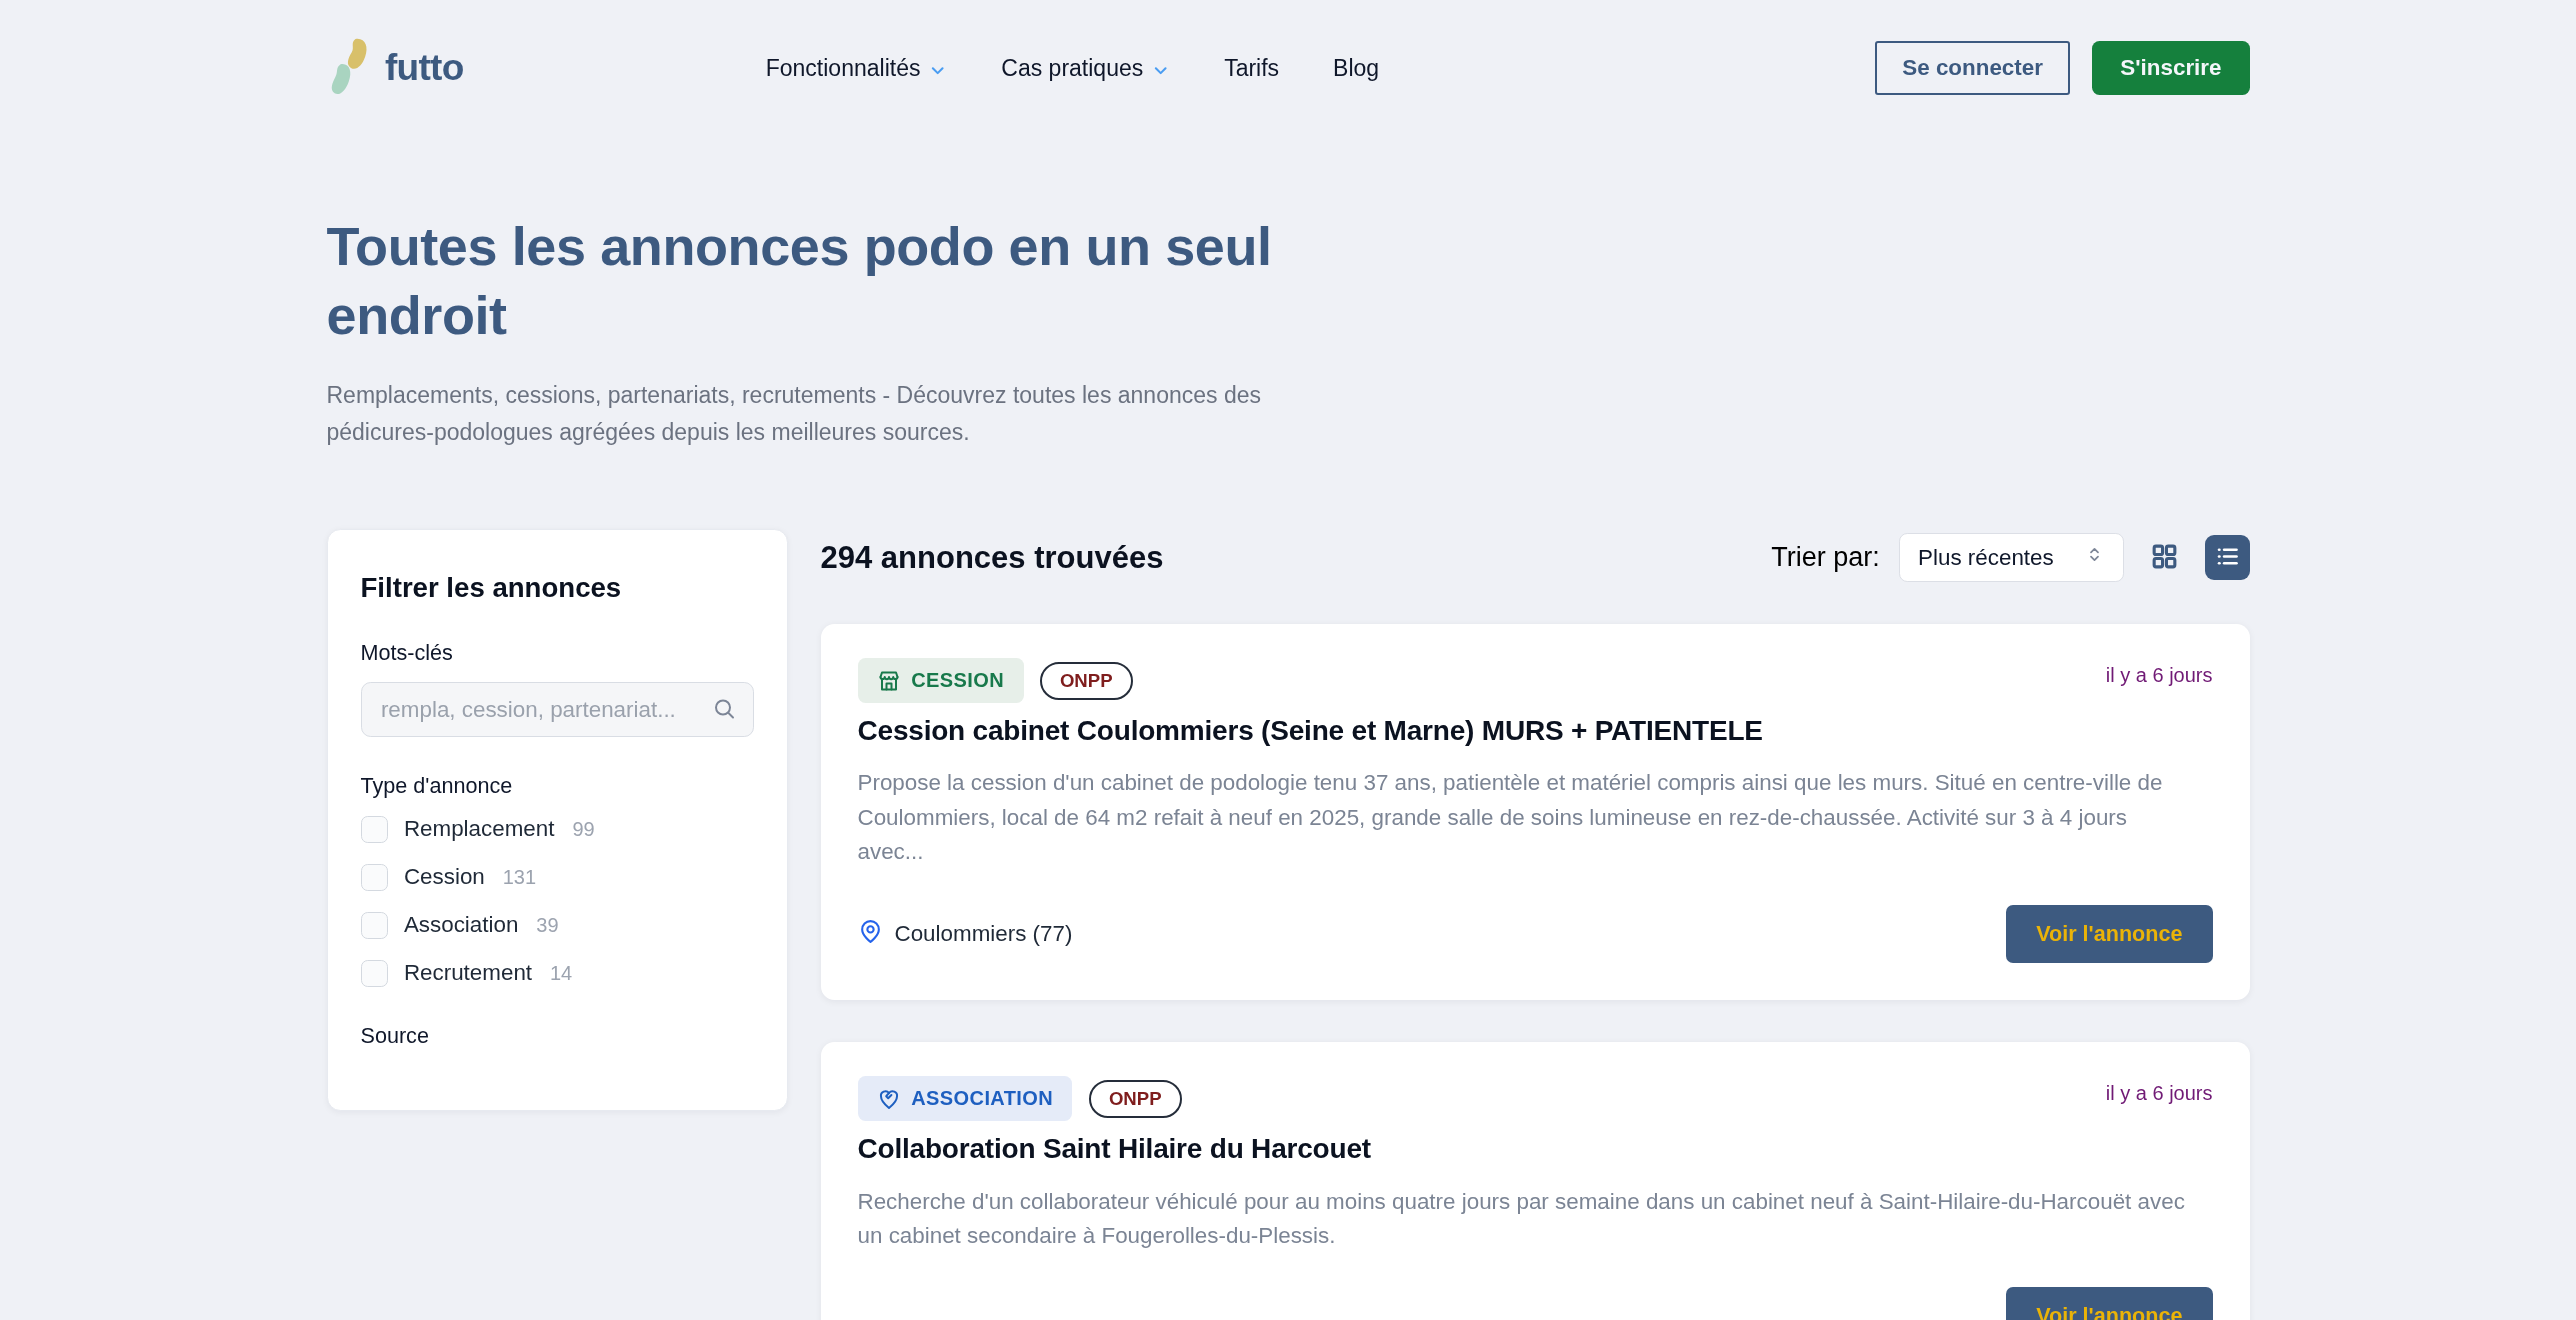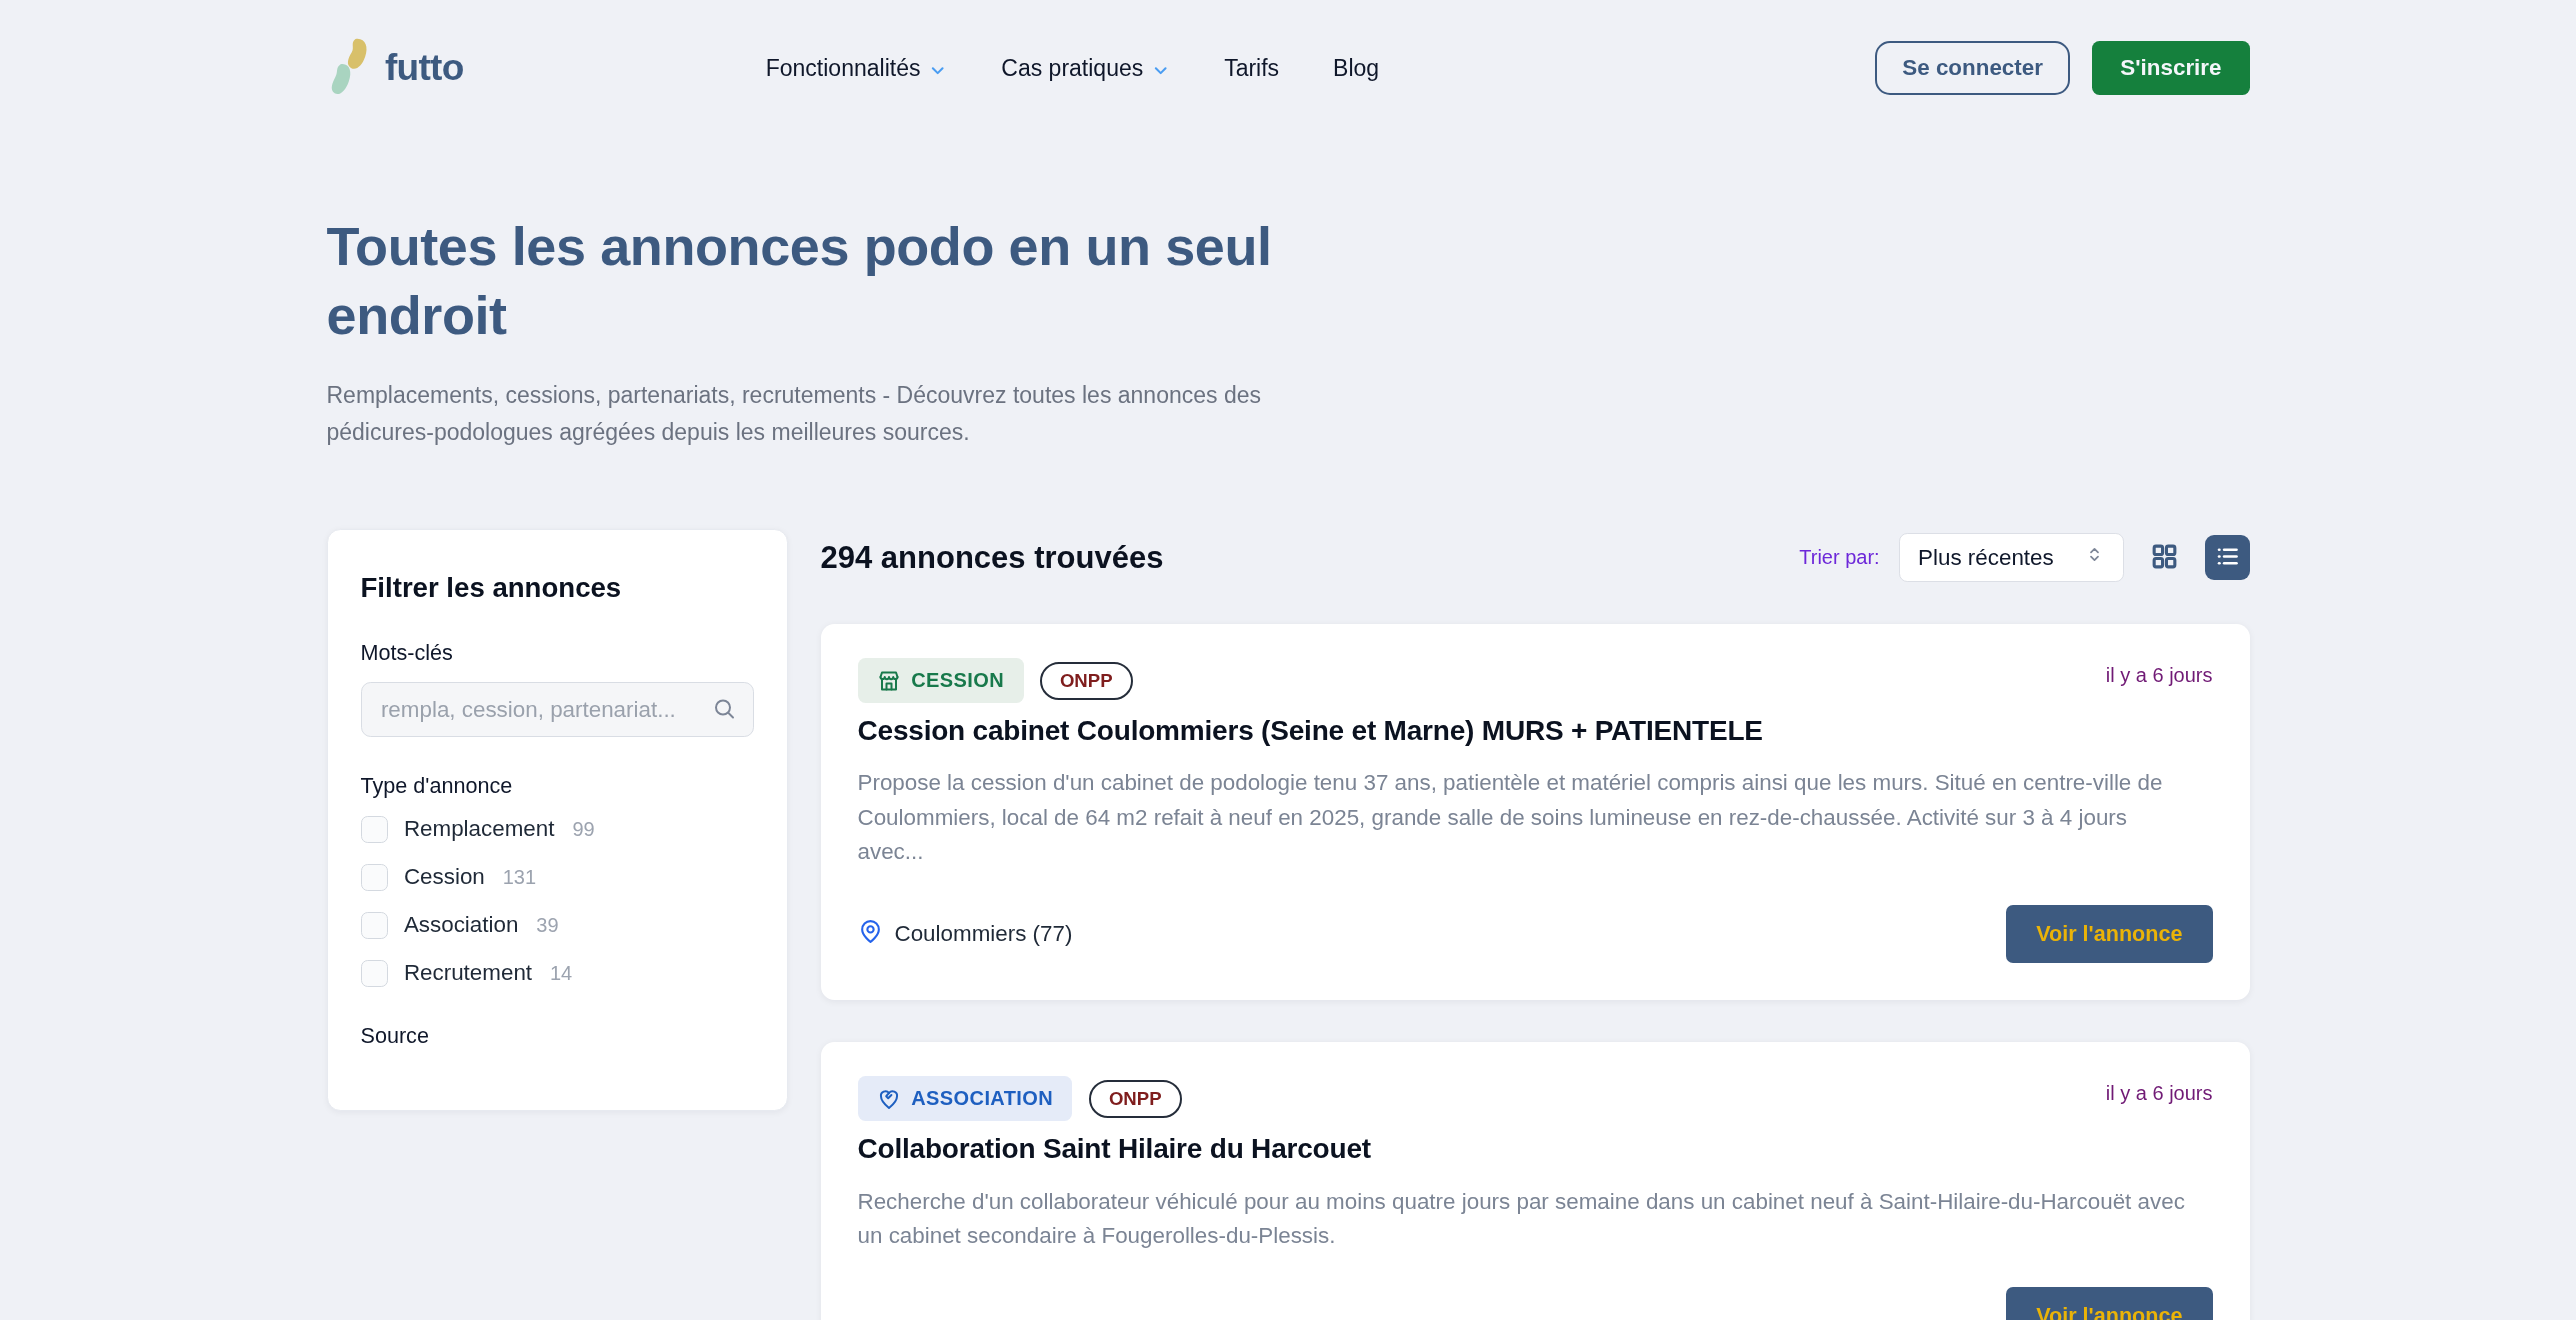--- a/index.html
+++ b/index.html
@@ -16,21 +16,21 @@
   .header-inner { display: flex; align-items: center; justify-content: space-between; }
   .logo { display: flex; align-items: center; gap: 10.4px; cursor: pointer; }
   .logo-mark { width: 48px; height: 64px; position: relative; }
   .logo-text { font-size: 37px; font-weight: 700; color: #3d5a80; letter-spacing: -0.7px; }
   .nav { display: flex; align-items: center; gap: 54px; margin-right: 194px; }
   .nav-item { display: flex; align-items: center; gap: 7.5px; font-size: 23px; color: #0f172a; cursor: pointer; }
   .nav-chevron { width: 19.4px; height: 19.4px; color: #4a9df2; margin-top: 3px; }
   .auth { display: flex; align-items: center; gap: 22.4px; }
   .btn-outline {
     font-family: inherit; font-size: 22.4px; font-weight: 700; color: #3d5a80;
-    background: transparent; border: 2.2px solid #3d5a80; border-radius: 15px;
+    background: transparent; border: 2.2px solid #3d5a80; border-radius: 3px;
     padding: 12px 25px; cursor: pointer;
   }
   .btn-solid {
     font-family: inherit; font-size: 22.4px; font-weight: 700; color: #f4f6fa;
     background: #15803d; border: none; border-radius: 7.5px;
     padding: 14px 28px; cursor: pointer;
   }
 
   
   .hero { margin-top: 112px; }
@@ -76,21 +76,21 @@
     background: #fafbfc; flex-shrink: 0; cursor: pointer;
   }
   .check-label { font-size: 22.4px; color: #1f2937; }
   .check-count { font-size: 20px; color: #9ca3af; margin-left: 1.5px; }
 
   
   .main-col { flex: 1; min-width: 0; }
   .results-bar { display: flex; align-items: center; justify-content: space-between; margin-top: 4.5px; }
   .results-count { font-size: 31px; font-weight: 700; color: #0b1220; }
   .sort-area { display: flex; align-items: center; gap: 19.4px; }
-  .sort-label { font-size: 20px; color: #6d28d9; }
+  .sort-label { font-size: 27px; color: #000000; }
   .sort-select {
     display: flex; align-items: center; justify-content: space-between; gap: 30px;
     min-width: 221px; height: 49px; background: #ffffff;
     border: 1.5px solid #dcdfe6; border-radius: 8.2px; padding: 0 18px;
     font-size: 22.4px; color: #0f172a; cursor: pointer;
   }
   .sort-select .trail-icon { color: #7d8697; }
   .view-btn {
     width: 42px; height: 42px; display: flex; align-items: center; justify-content: center;
     border-radius: 9px; cursor: pointer; background: transparent; border: none; padding: 0;

